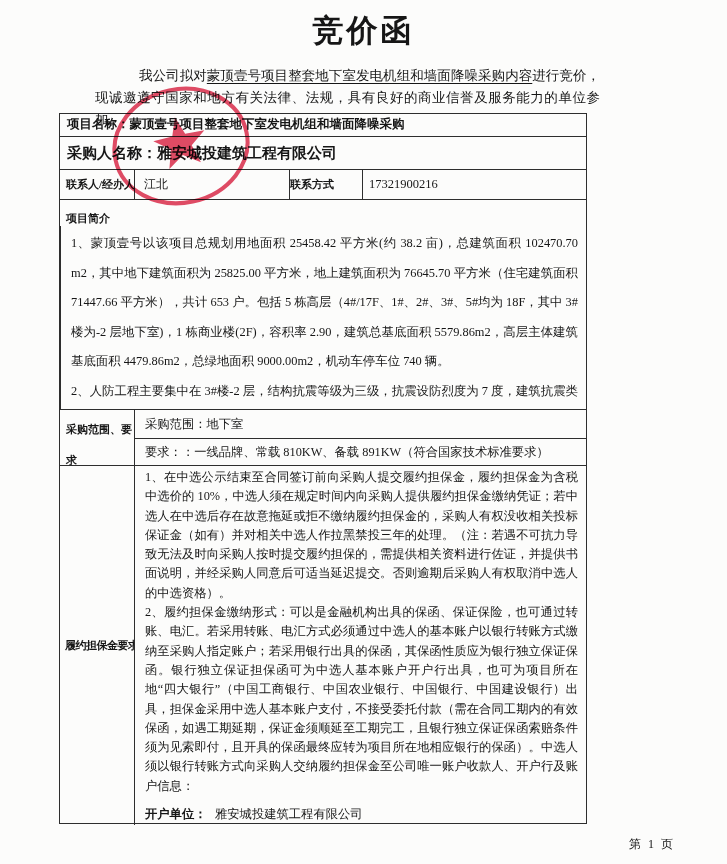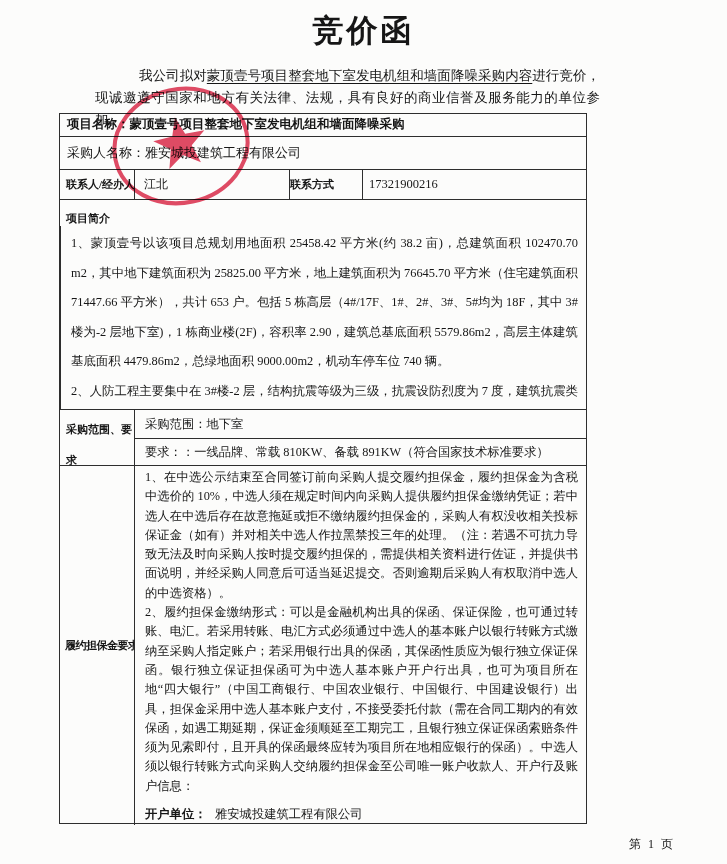--- a/index.html
+++ b/index.html
@@ -23,21 +23,21 @@
   }
   .row { display:flex; width:100%; }
   .row + .row { border-top:1px solid var(--line); }
   .cell { overflow:hidden; }
   .bl { border-left:1px solid var(--line); }
   .lbl { font-weight:bold; font-size:11px; }
 
   .r1 { height:22px; }
   .r1 .cell { width:100%; line-height:21px; padding-left:7px; font-size:12.5px; font-weight:bold; white-space:nowrap; }
   .r2 { height:33px; }
-  .r2 .cell { width:100%; line-height:32px; padding-left:7px; font-size:13px; font-weight:normal; white-space:nowrap; }
+  .r2 .cell { width:100%; line-height:32px; padding-left:7px; font-size:15px; font-weight:bold; white-space:nowrap; }
   .r3 { height:30px; font-size:12px; }
   .r3 .cell { line-height:29px; white-space:nowrap; }
   .c-contact-label { width:74px; padding-left:6px; }
   .c-contact-name  { width:155px; padding-left:9px; }
   .c-method-label  { width:73px; }
   .c-phone { flex:1; padding-left:6px; font-size:12.5px; }
 
   .r4 { height:210px;flex-direction:column; }
   .c-overview-label { width:74px; padding:11px 0 0 6px; }
   .c-overview-body { flex:1; padding:3px 8px 0 10px; font-size:12.4px; line-height:29.5px; text-align:justify; }

